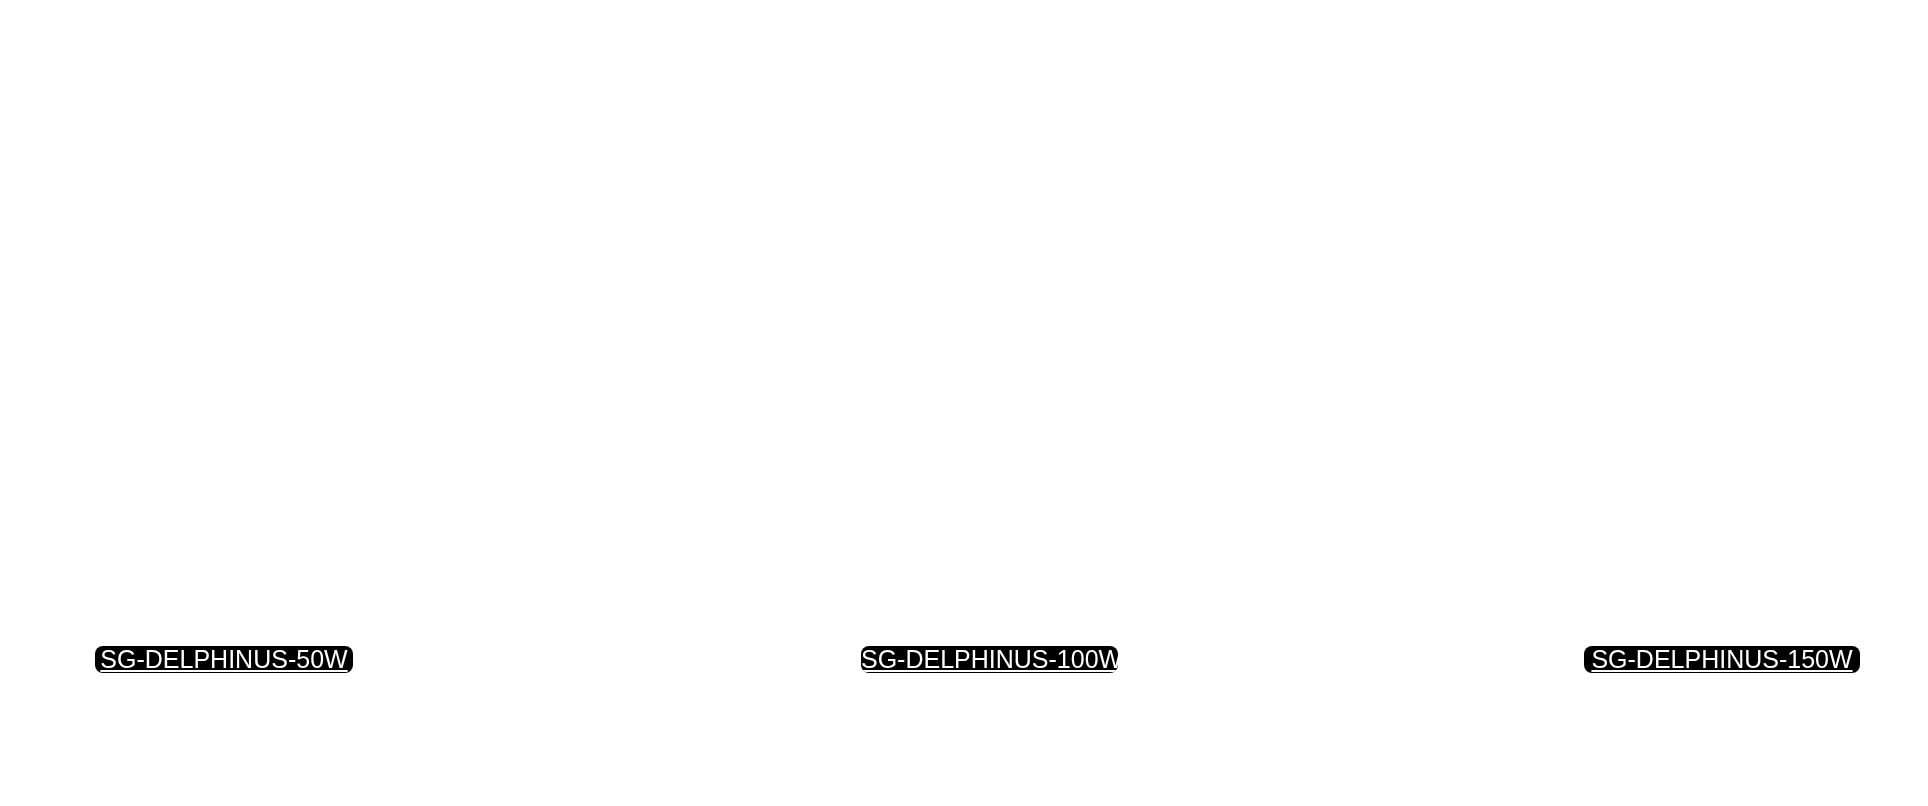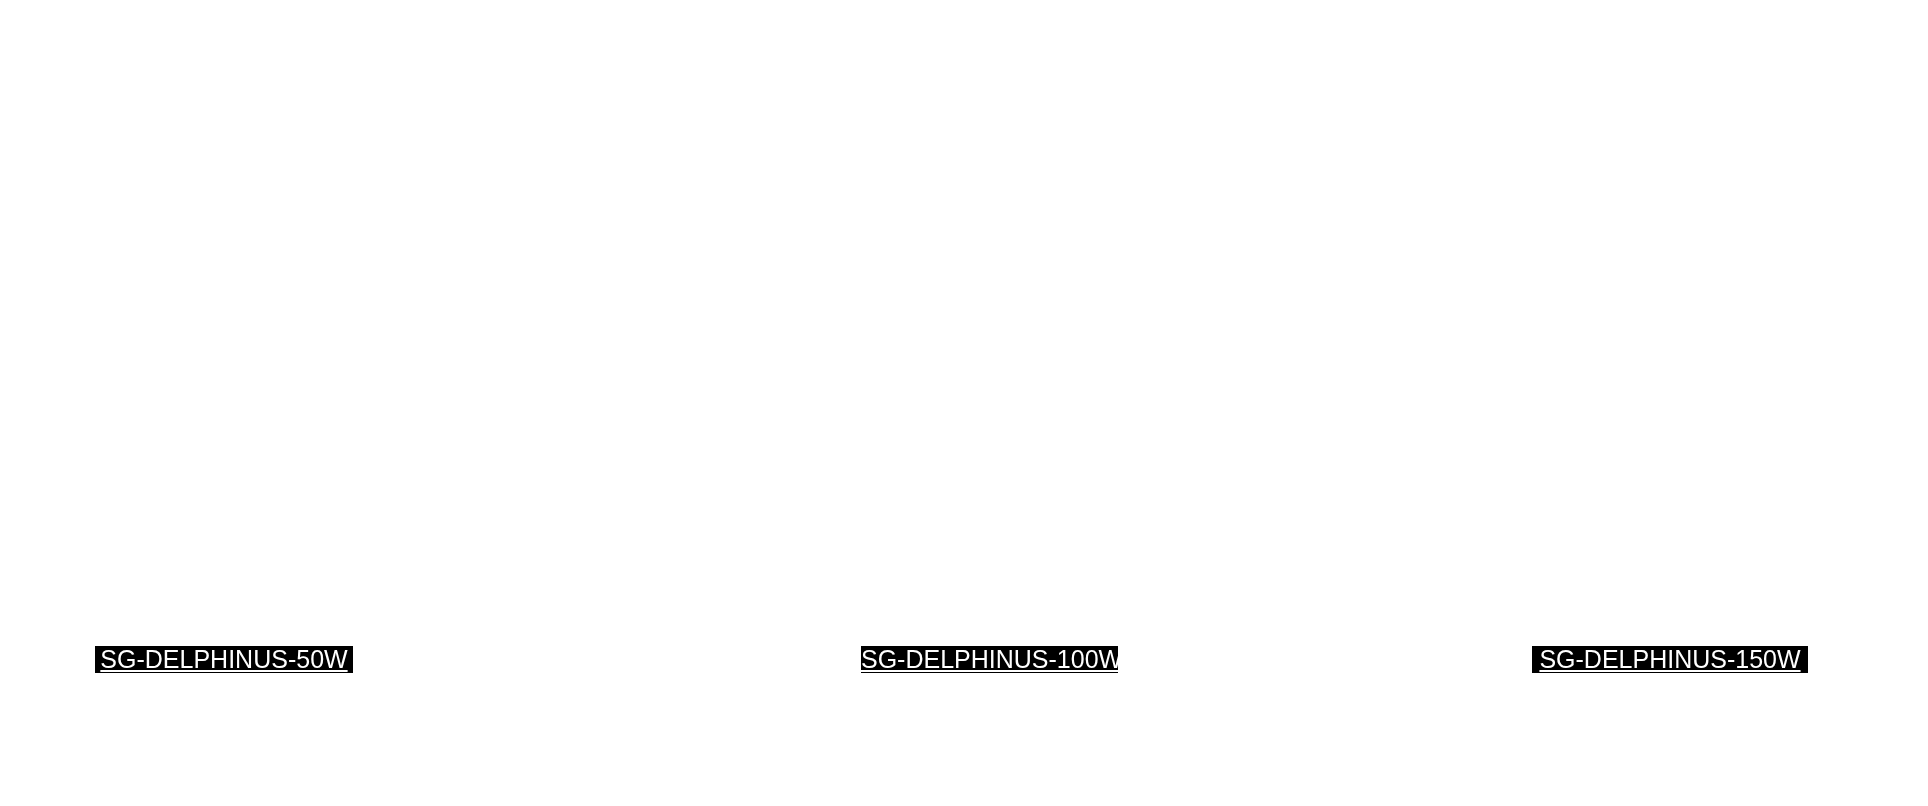--- a/index.html
+++ b/index.html
@@ -27,24 +27,25 @@
     color: #ffffff;
     font-family: "Liberation Sans", sans-serif;
     font-size: 25px;
     line-height: 27px;
     font-weight: 400;
     text-decoration: underline;
     text-align: center;
     white-space: nowrap;
     overflow: hidden;
     cursor: pointer;
+    border-radius: 8px;
   }
   .label-1 { left: 95px;   width: 258px; }
   .label-2 { left: 861px;  width: 257px; }
-  .label-3 { left: 1532px; width: 276px; }
+  .label-3 { left: 1584px; width: 276px; }
 </style>
 </head>
 <body>
 
 <div class="viewport">
   <div class="obj-label label-1">SG-DELPHINUS-50W</div>
   <div class="obj-label label-2">SG-DELPHINUS-100W</div>
   <div class="obj-label label-3">SG-DELPHINUS-150W</div>
 </div>
 

